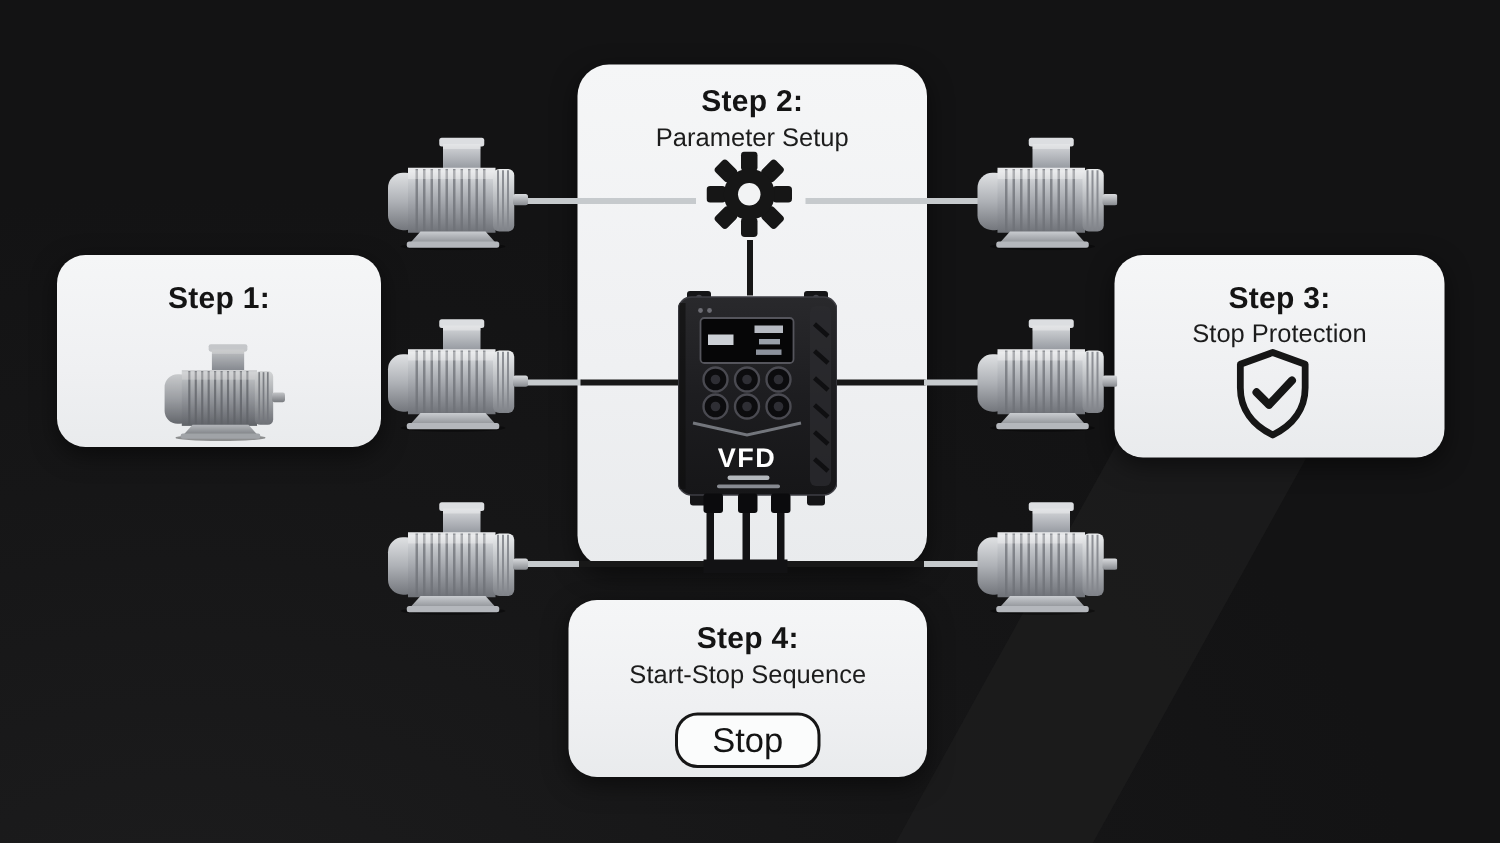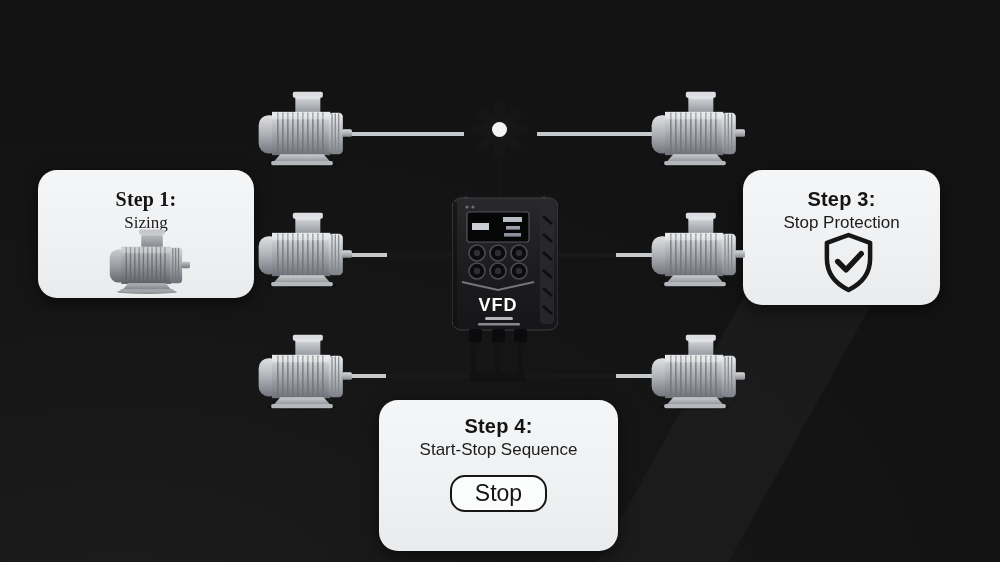--- a/index.html
+++ b/index.html
@@ -120,32 +120,35 @@
 
   <div class="line gray-line" style="left:350px;top:374px;width:37px;"></div>
   <div class="line black-line" style="left:386px;top:374px;width:231px;"></div>
   <div class="line gray-line" style="left:616px;top:374px;width:40px;"></div>
 
   <div class="wire" style="left:471px;top:334px;height:44px;"></div>
   <div class="wire" style="left:495px;top:334px;height:47px;"></div>
   <div class="wire" style="left:518px;top:334px;height:44px;"></div>
   <div class="wire" style="left:469px;top:373px;width:56px;height:9px;"></div>
 
-
-  <div class="card" style="left:38px;top:170px;width:216px;height:128px;font-family:Liberation Serif, serif;">
+  <div class="card" style="left:385px;top:43px;width:233px;height:335px;border-radius:21px;">
+    <div class="title" style="margin-top:13px;">Step 2:</div>
+    <div class="subtitle">Parameter Setup</div>
+  </div>
+
+  <div class="card" style="left:38px;top:170px;width:216px;height:128px;">
     <div class="title" style="margin-top:17px;">Step 1:</div>
-    <div class="subtitle">Sizing</div>
-  </div>
-
-  <div class="card" style="left:743px;top:170px;width:197px;height:135px;">
+  </div>
+
+  <div class="card" style="left:743px;top:170px;width:220px;height:135px;">
     <div class="title" style="margin-top:17px;">Step 3:</div>
     <div class="subtitle">Stop Protection</div>
   </div>
 
-  <div class="card" style="left:379px;top:400px;width:239px;height:151px;">
+  <div class="card" style="left:379px;top:400px;width:239px;height:118px;">
     <div class="title" style="margin-top:14px;">Step 4:</div>
     <div class="subtitle">Start-Stop Sequence</div>
     <button class="stop-btn">Stop</button>
   </div>
 
   <svg class="icon-abs" style="left:471px;top:101px;" width="57" height="57" viewBox="0 0 57 57">
     <g transform="translate(28.5,28.5)" fill="#161616">
       <g>
         <rect x="-5.5" y="-28.5" width="11" height="13" rx="2.5"></rect>
         <rect x="-5.5" y="-28.5" width="11" height="13" rx="2.5" transform="rotate(45)"></rect>

